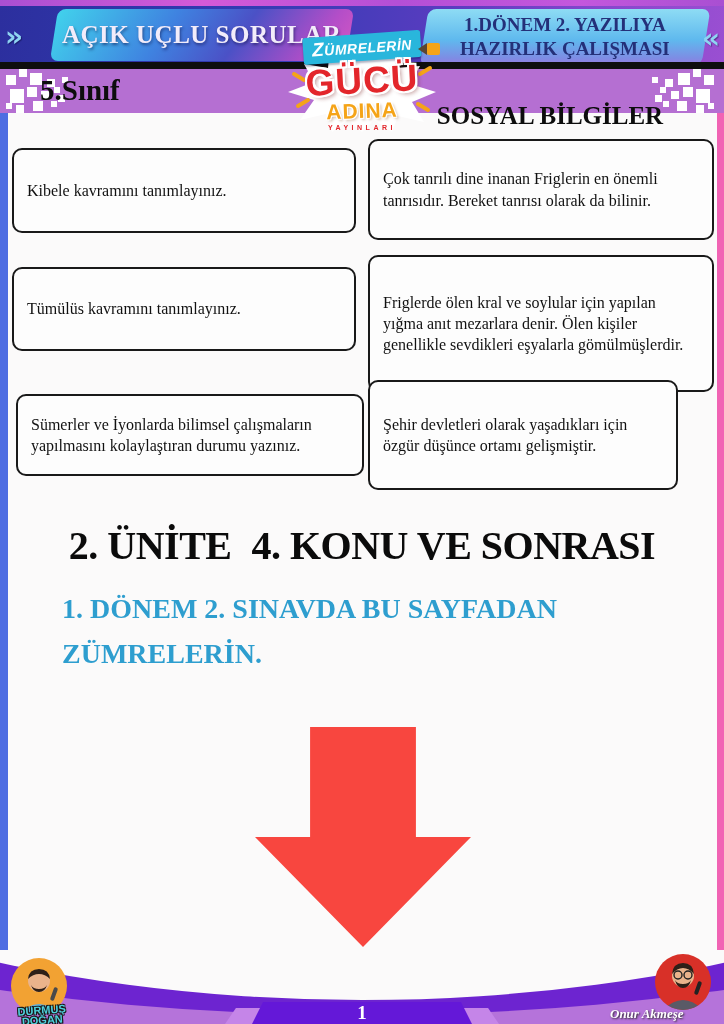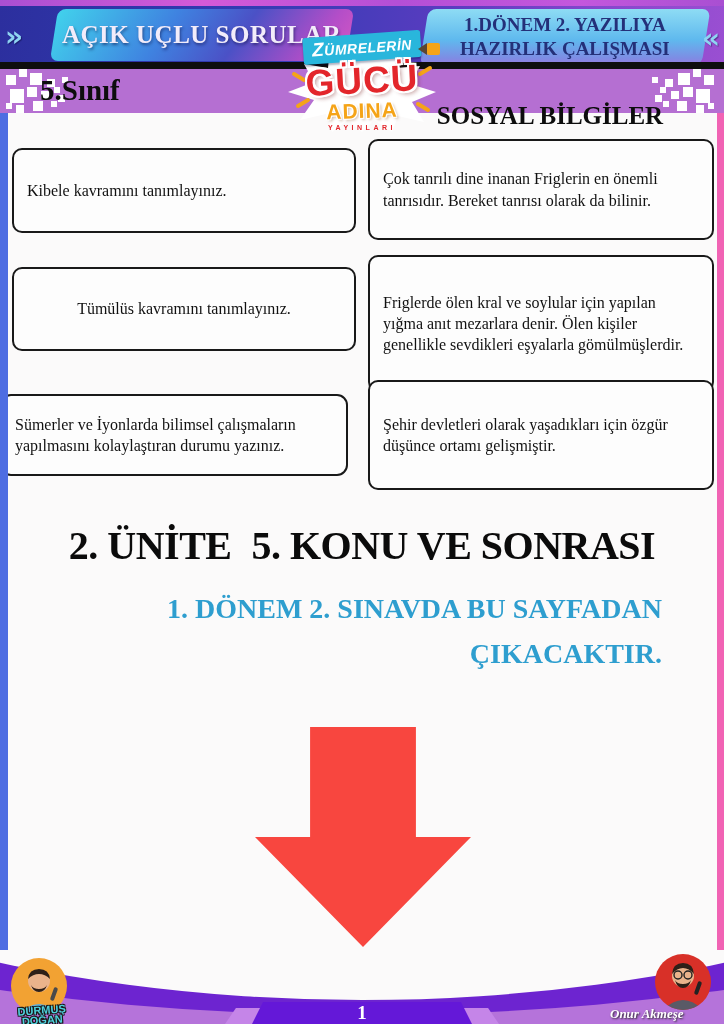--- a/index.html
+++ b/index.html
@@ -78,30 +78,30 @@
   .logo .tiny {
     font-family:"Liberation Sans", sans-serif; font-weight:bold; font-size:7px;
     color:#e3262b; letter-spacing:3.5px; margin-top:3px;
   }
 
   
   .box { position:absolute; border:2.5px solid #191919; border-radius:10px; background:#fdfdfd;
          display:flex; align-items:center; padding:8px 13px; font-size:16px; line-height:1.33; color:#111; }
   .q1 { left:12px;  top:148px; width:344px; height:85px;  }
   .a1 { left:368px; top:139px; width:346px; height:101px;justify-content:flex-end; }
-  .q2 { left:12px;  top:267px; width:344px; height:84px;justify-content:center;  }
+  .q2 { left:12px;  top:267px; width:344px; height:84px;  }
   .a2 { left:368px; top:255px; width:346px; height:137px; }
-  .q3 { left:0;  top:394px; width:348px; height:82px;border-radius:11px;  }
-  .a3 { left:368px; top:380px; width:346px; height:110px; }
+  .q3 { left:16px;  top:394px; width:348px; height:82px;  }
+  .a3 { left:368px; top:380px; width:310px; height:110px; }
 
   
   .title { position:absolute; top:522px; left:0; width:724px; text-align:center;
            font-size:40px; font-weight:bold; color:#0b0b0b; letter-spacing:-.5px; }
   .title .p1 { margin-right:20px; }
-  .subtitle { position:absolute; top:586px; left:62px; width:600px; text-align:right;
+  .subtitle { position:absolute; top:586px; left:62px; width:600px; text-align:left;
               color:#2e9ecf; font-size:28px; font-weight:bold; line-height:1.62; }
 
   
   .arrow { position:absolute; left:255px; top:727px; width:216px; height:220px; background:#f8463f;
            clip-path:polygon(25.5% 0, 74.5% 0, 74.5% 50%, 100% 50%, 50% 100%, 0 50%, 25.5% 50%); }
 
   
   .footer { position:absolute; left:0; top:950px; width:724px; height:74px; overflow:hidden;
             background:#b573da; z-index:5; }
   .f-dark  { position:absolute; left:-838px; top:-1013px; width:2400px; height:1078px;
@@ -225,25 +225,25 @@
     <span>Friglerde ölen kral ve soylular için yapılan yığma anıt mezarlara denir. Ölen kişiler genellikle sevdikleri eşyalarla gömülmüşlerdir.</span>
   </div>
   <div class="box q3">
     <span>Sümerler ve İyonlarda bilimsel çalışmaların yapılmasını kolaylaştıran durumu yazınız.</span>
   </div>
   <div class="box a3">
     <span>Şehir devletleri olarak yaşadıkları için özgür düşünce ortamı gelişmiştir.</span>
   </div>
 
   <div class="title">
-    <span class="p1">2. ÜNİTE</span><span>5. KONU VE SONRASI</span>
+    <span class="p1">2. ÜNİTE</span><span>4. KONU VE SONRASI</span>
   </div>
   <div class="subtitle">
     <div>1. DÖNEM 2. SINAVDA BU SAYFADAN</div>
-    <div>ÇIKACAKTIR.</div>
+    <div>ZÜMRELERİN.</div>
   </div>
 
   <div class="arrow"></div>
 
   <div class="footer">
     <div class="f-dark"></div>
     <div class="f-white"></div>
     <div class="trap-wing"></div>
     <div class="trap-main">
       <span class="page-num">1</span>

